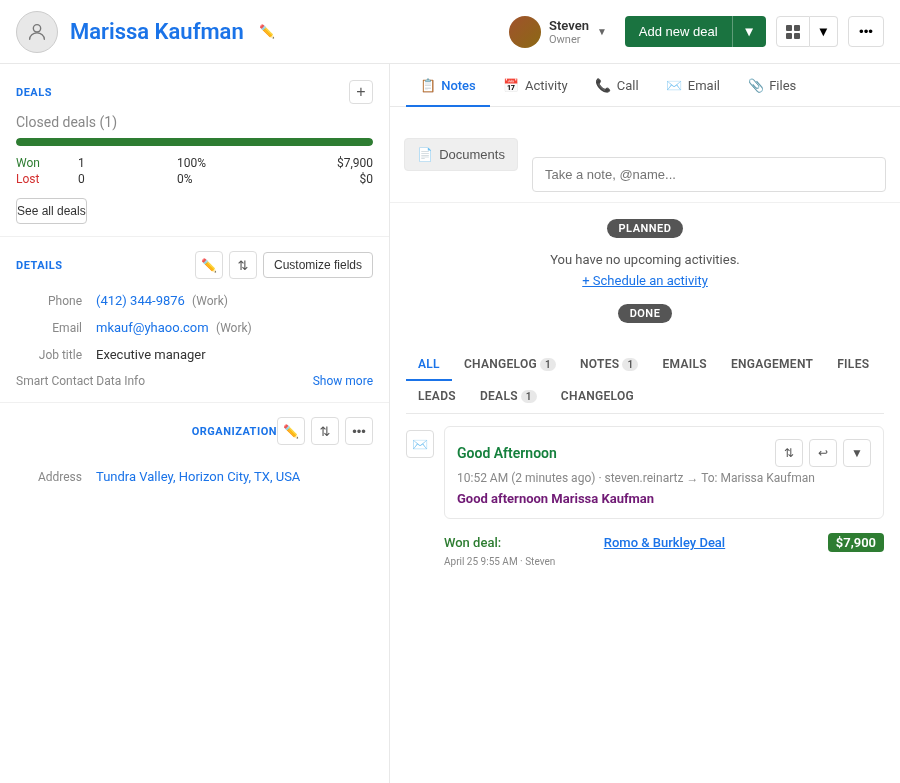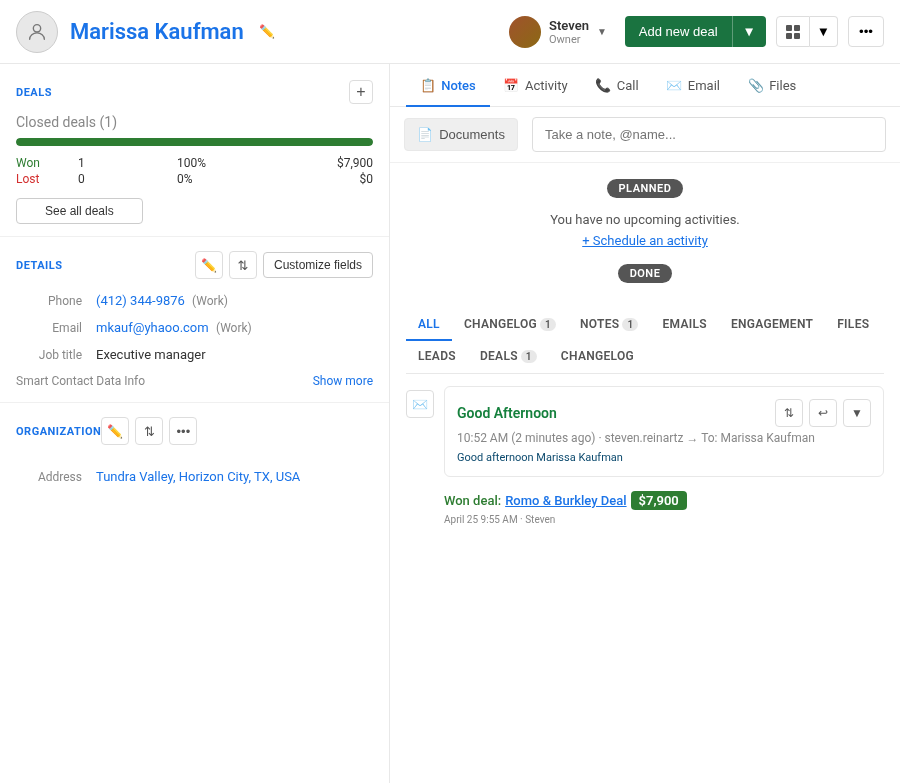--- a/index.html
+++ b/index.html
@@ -39,76 +39,76 @@
     .add-btn { width: 24px; height: 24px; border: 1px solid #ddd; border-radius: 4px; background: #fff; cursor: pointer; display: flex; align-items: center; justify-content: center; font-size: 16px; color: #555; }
 
     .closed-deals-label { font-size: 14px; font-weight: 500; color: #333; margin-bottom: 8px; }
     .closed-deals-label span { color: #888; font-weight: 400; }
     .progress-bar { height: 8px; background: #e8e8e8; border-radius: 4px; margin-bottom: 10px; overflow: hidden; }
     .progress-fill { height: 100%; background: #2e7d32; border-radius: 4px; }
 
     .deal-stats { display: grid; grid-template-columns: 60px 1fr 1fr 1fr; gap: 2px; font-size: 12px; margin-bottom: 12px; }
     .deal-stat-label { color: #d32f2f; }
     .deal-stat-label.won { color: #2e7d32; }
-    .see-all-btn { border: 1px solid #ccc; border-radius: 4px; background: #fff; padding: 5px 28px; font-size: 12px; cursor: pointer; color: #333; }
+    .see-all-btn { border: 1px solid #ccc; border-radius: 4px; background: #fff; padding: 5px 0; font-size: 12px; cursor: pointer; color: #333; }
 
     
     .details-section { padding: 14px 16px; border-bottom: 1px solid #f0f0f0; }
     .details-header { display: flex; align-items: center; justify-content: space-between; margin-bottom: 14px; }
     .details-actions { display: flex; align-items: center; gap: 6px; }
     .icon-btn { width: 28px; height: 28px; border: 1px solid #ddd; border-radius: 4px; background: #fff; cursor: pointer; display: flex; align-items: center; justify-content: center; color: #555; font-size: 13px; }
     .customize-btn { border: 1px solid #ccc; border-radius: 4px; background: #fff; padding: 5px 10px; font-size: 12px; cursor: pointer; color: #333; }
 
     .field-row { display: flex; margin-bottom: 12px; align-items: flex-start; }
     .field-label { width: 80px; color: #888; font-size: 12px; text-align: right; padding-right: 14px; padding-top: 1px; flex-shrink: 0; }
     .field-value { color: #333; font-size: 13px; flex: 1; }
     .field-value a, .link-value { color: #1a73e8; text-decoration: none; }
     .field-tag { color: #888; font-size: 12px; margin-left: 4px; }
     .smart-contact { color: #888; font-size: 12px; }
     .show-more { color: #1a73e8; font-size: 12px; cursor: pointer; float: right; }
 
     
     .org-section { padding: 14px 16px 14px; }
-    .org-header { display: flex; align-items: center; justify-content: flex-start; margin-bottom: 24px; }
+    .org-header { display: flex; align-items: center; justify-content: flex-end; margin-bottom: 24px; }
     .org-actions { display: flex; gap: 6px; }
     .org-company { display: flex; align-items: center; gap: 10px; }
     .org-icon { width: 44px; height: 44px; border-radius: 6px; border: 1px solid #e0e0e0; background: #f5f5f5; display: flex; align-items: center; justify-content: center; }
     .org-name { font-size: 14px; font-weight: 500; color: #333; }
 
     
     .right-panel { flex: 1; background: #fff; overflow-y: auto; }
 
     
     .tabs { display: flex; align-items: center; border-bottom: 1px solid #e8e8e8; padding: 0 16px; background: #fff; flex-wrap: wrap; }
     .tab { padding: 14px 14px 12px; cursor: pointer; color: #555; font-size: 13px; display: flex; align-items: center; gap: 5px; border-bottom: 2px solid transparent; margin-bottom: -1px; }
     .tab.active { color: #1a73e8; border-bottom: 2px solid #1a73e8; font-weight: 500; }
     .docs-btn { display: flex; align-items: center; gap: 6px; color: #555; font-size: 13px; cursor: pointer; padding: 8px 12px; border: 1px solid #e8e8e8; border-radius: 4px; margin-right: 4px; }
-    .note-input { flex: 1; border: 1px solid #ddd; border-radius: 4px; padding: 10px 12px; font-size: 13px; color: #aaa; background: #fff; outline: none; cursor: text; }
+    .note-input { flex: 1; border: 1px solid #ddd; border-radius: 4px; padding: 10px 12px; font-size: 13px; color: #aaa; background: #fff; outline: none; cursor: text; margin-top: 40px; }
     .badge-label { display: inline-block; background: #555; color: #fff; font-size: 11px; font-weight: 600; padding: 3px 12px; border-radius: 12px; letter-spacing: 0.5px; margin-bottom: 14px; }
     .no-activities { text-align: center; color: #555; font-size: 13px; margin-bottom: 6px; }
     .schedule-link { color: #1a73e8; text-align: center; display: block; font-size: 13px; cursor: pointer; margin-bottom: 16px; }
 
     
     .filter-tabs { display: flex; flex-wrap: wrap; gap: 0; border-bottom: 1px solid #e8e8e8; margin-bottom: 12px; }
     .filter-tab { padding: 8px 12px; font-size: 12px; font-weight: 600; color: #555; cursor: pointer; letter-spacing: 0.3px; border-bottom: 2px solid transparent; }
     .filter-tab.active { color: #1a73e8; border-bottom: 2px solid #1a73e8; }
     .filter-tab .badge { background: #e8e8e8; border-radius: 8px; padding: 1px 5px; font-size: 10px; margin-left: 3px; }
 
     
     .email-card { margin: 12px 16px; border: 1px solid #e8e8e8; border-radius: 6px; padding: 12px; }
     .email-header { display: flex; justify-content: space-between; align-items: center; margin-bottom: 4px; }
     .email-title { font-weight: 600; font-size: 14px; color: #15803d; }
     .email-actions { display: flex; gap: 6px; }
     .email-meta { font-size: 12px; color: #888; margin-bottom: 6px; }
-    .email-body { font-size: 11px; color: #0c4a6e; }
+    .email-body { font-size: 13px; color: #701a75; font-weight: bold; }
     .email-icon-btn { width: 28px; height: 28px; border: 1px solid #ddd; border-radius: 4px; background: #fff; display: flex; align-items: center; justify-content: center; cursor: pointer; color: #555; font-size: 12px; }
 
     
     .deal-won-card { margin: 12px 16px; }
-    .deal-won-row { display: flex; align-items: center; gap: 4px; font-size: 13px; }
+    .deal-won-row { display: flex; align-items: center; gap: 21px; font-size: 13px; justify-content: space-between; }
     .deal-won-label { color: #2e7d32; font-weight: 500; }
     .deal-won-name { color: #1a73e8; font-weight: 500; cursor: pointer; }
     .deal-won-amount { background: #2e7d32; color: #fff; padding: 2px 8px; border-radius: 4px; font-weight: 600; font-size: 13px; }
     .deal-won-meta { font-size: 10px; color: #888; margin-top: 4px; }
 
     .left-email-icon { width: 28px; height: 28px; border: 1px solid #ddd; border-radius: 4px; background: #fff; display: flex; align-items: center; justify-content: center; cursor: pointer; color: #555; margin-top: 4px; flex-shrink: 0; }
 
     .grid-icon { display: grid; grid-template-columns: 1fr 1fr; gap: 2px; width: 14px; height: 14px; }
     .grid-icon-cell { background: #555; border-radius: 1px; }
   </style>

